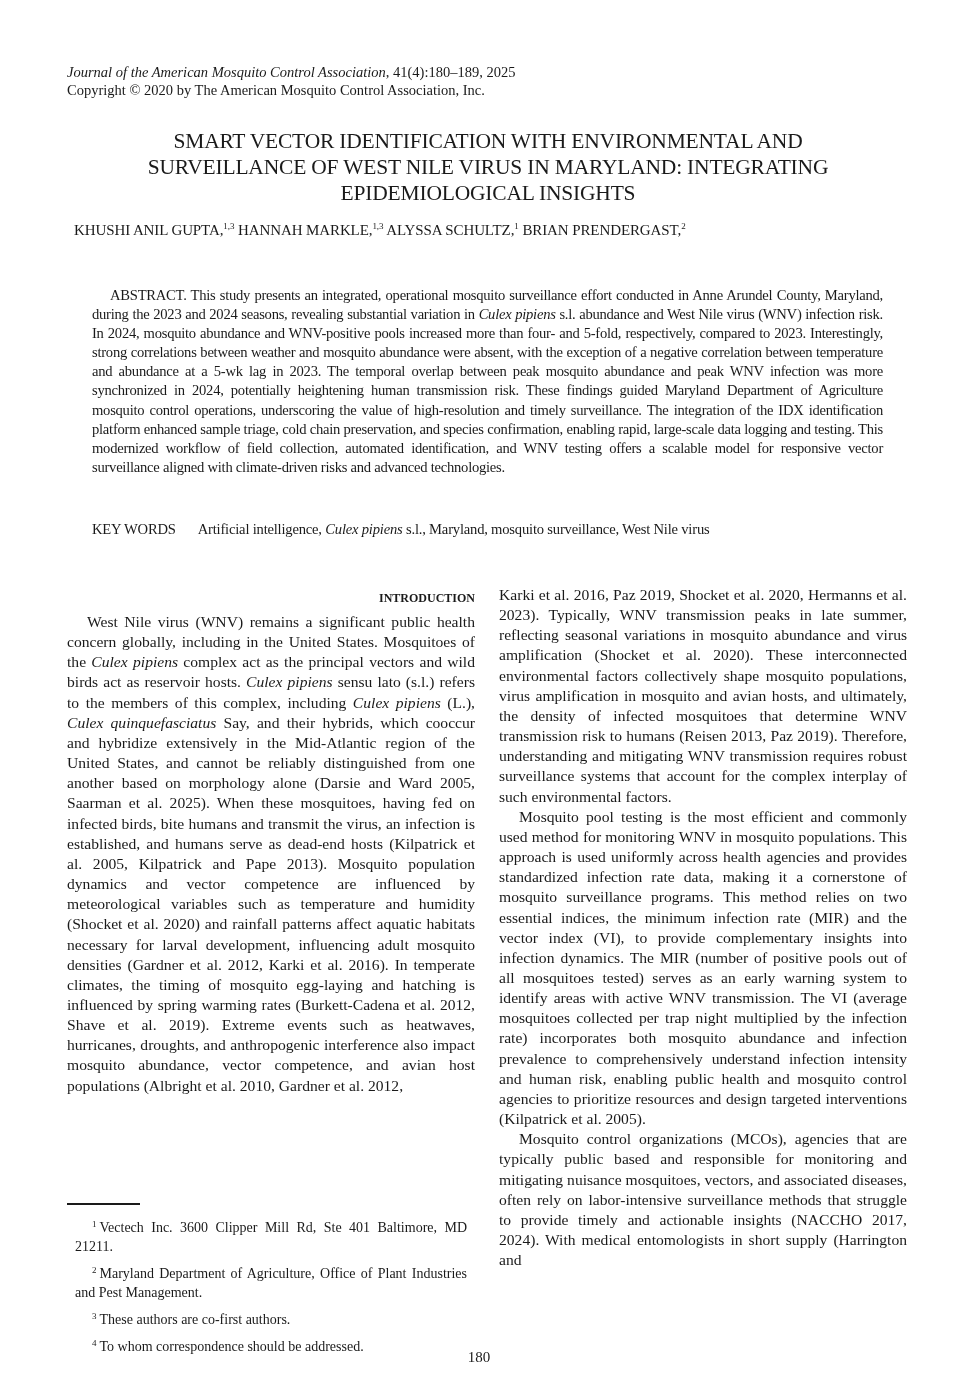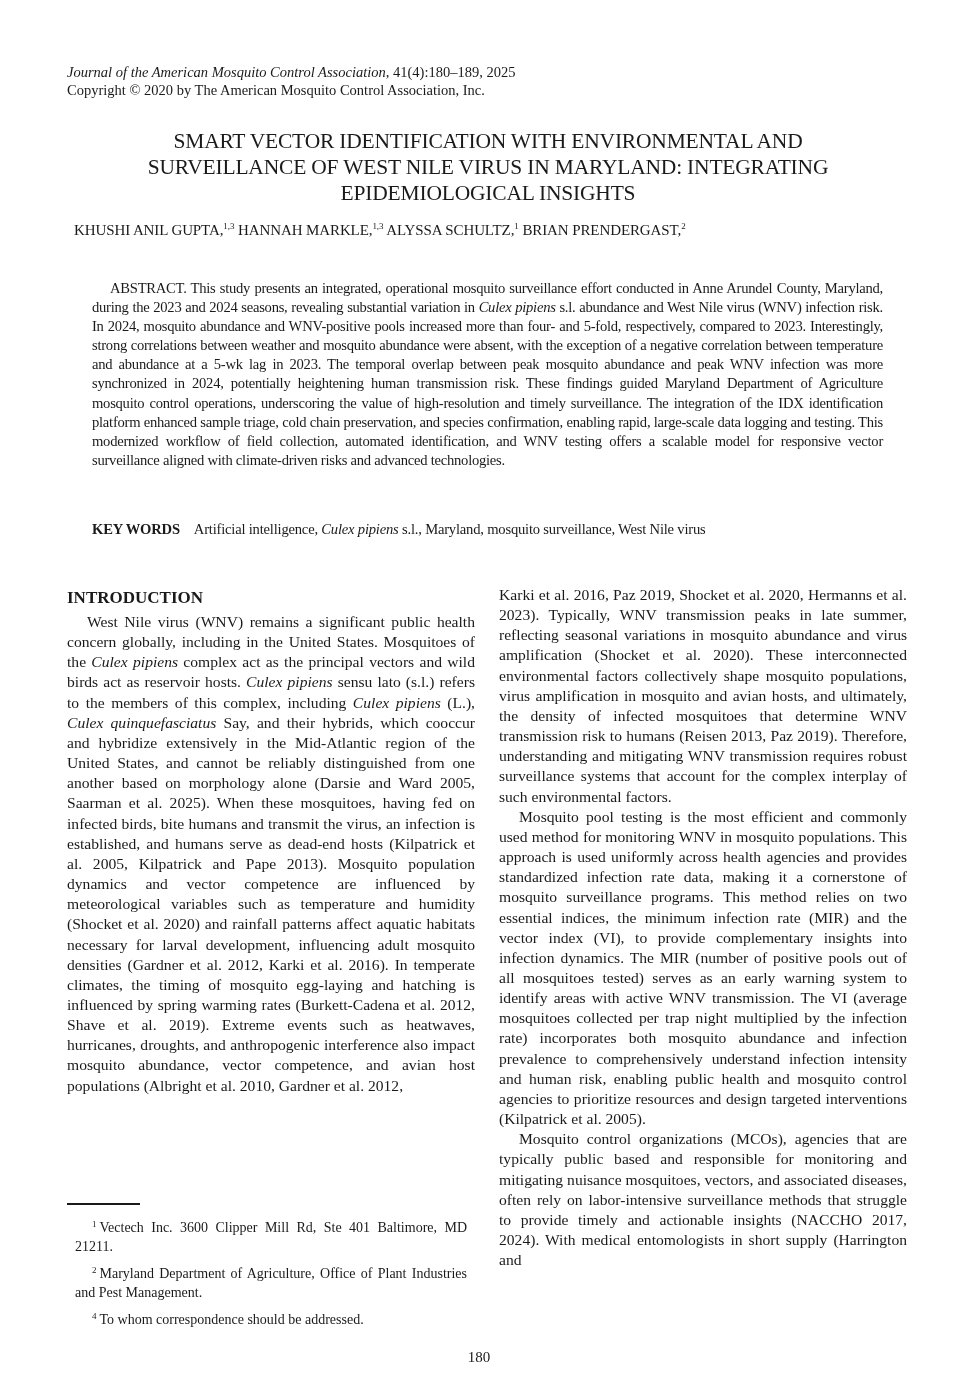--- a/index.html
+++ b/index.html
@@ -13,33 +13,33 @@
     position: absolute; left: 90px; width: 796px; top: 128px;
     text-align: center; font-size: 21.5px; line-height: 26px; letter-spacing: -0.2px;
   }
   .authors {
     position: absolute; left: 74px; width: 796px; top: 220px;
     text-align: left; font-size: 15px; line-height: 21px; letter-spacing: -0.1px;
   }
   .authors sup { font-size: 9px; vertical-align: 6px; line-height: 0; }
   .authors .sc { font-size: 10.5px; }
   .abstract {
-    position: absolute; left: 92px; width: 791px; top: 279px;
+    position: absolute; left: 92px; width: 791px; top: 286px;
     font-size: 14.6px; line-height: 19.1px; text-align: justify; text-indent: 18px;
     letter-spacing: -0.25px;
   }
   .keywords {
     position: absolute; left: 92px; width: 791px; top: 520px;
     font-size: 14.6px; line-height: 19px; letter-spacing: -0.2px;
   }
-  .keywords .kw-label { font-weight: bold; margin-right: 14px; text-align: center; }
+  .keywords .kw-label { font-weight: normal; margin-right: 22px; text-align: center; }
   .col { position: absolute; font-size: 15.6px; line-height: 20.15px; text-align: justify; }
   .col.left { left: 67px; width: 408px; top: 585px; }
   .col.right { left: 499px; width: 408px; top: 585px; }
-  .section-heading { text-align: left; font-weight: bold; font-size: 17px; margin: 2px 0 3px 0; line-height: 22px; }
+  .section-heading { text-align: right; font-weight: bold; font-size: 12px; margin: 2px 0 3px 0; line-height: 22px; }
   .para { margin: 0; text-indent: 20px; }
   .para.noindent { text-indent: 0; }
   em { font-style: italic; }
   .footrule { position: absolute; left: 67px; top: 1203px; width: 73px; height: 1.5px; background: #1a1a1a; }
   .footnotes { position: absolute; left: 67px; width: 408px; top: 1210px; font-size: 14px; line-height: 19px; text-align: justify; }
   .footnotes p { margin: 8px; text-indent: 17px; }
   .footnotes sup { font-size: 9px; vertical-align: 5px; line-height: 0; margin-right: 3px; }
   .pagenum { position: absolute; left: 0; width: 958px; top: 1349px; text-align: center; font-size: 15px; }
 </style>
 </head>
@@ -71,20 +71,21 @@
 
 <div class="col left">
   <div class="section-heading">INTRODUCTION</div>
   <p class="para"><span>West Nile virus (WNV) remains a significant public health concern globally, including in the United States. Mosquitoes of the </span><em>Culex pipiens</em><span> complex act as the principal vectors and wild birds act as reservoir hosts. </span><em>Culex pipiens</em><span> sensu lato (s.l.) refers to the members of this complex, including </span><em>Culex pipiens</em><span> (L.), </span><em>Culex quinquefasciatus</em><span> Say, and their hybrids, which cooccur and hybridize extensively in the Mid-Atlantic region of the United States, and cannot be reliably distinguished from one another based on morphology alone (Darsie and Ward 2005, Saarman et al. 2025). When these mosquitoes, having fed on infected birds, bite humans and transmit the virus, an infection is established, and humans serve as dead-end hosts (Kilpatrick et al. 2005, Kilpatrick and Pape 2013). Mosquito population dynamics and vector competence are influenced by meteorological variables such as temperature and humidity (Shocket et al. 2020) and rainfall patterns affect aquatic habitats necessary for larval development, influencing adult mosquito densities (Gardner et al. 2012, Karki et al. 2016). In temperate climates, the timing of mosquito egg-laying and hatching is influenced by spring warming rates (Burkett-Cadena et al. 2012, Shave et al. 2019). Extreme events such as heatwaves, hurricanes, droughts, and anthropogenic interference also impact mosquito abundance, vector competence, and avian host populations (Albright et al. 2010, Gardner et al. 2012,</span></p>
 </div>
 
 <div class="footrule"></div>
 <div class="footnotes">
   <p><sup>1</sup><span>Vectech Inc. 3600 Clipper Mill Rd, Ste 401 Baltimore, MD 21211.</span></p>
   <p><sup>2</sup><span>Maryland Department of Agriculture, Office of Plant Industries and Pest Management.</span></p>
+  <p><sup>3</sup><span>These authors are co-first authors.</span></p>
   <p><sup>4</sup><span>To whom correspondence should be addressed.</span></p>
 </div>
 
 <div class="col right">
   <p class="para noindent">Karki et al. 2016, Paz 2019, Shocket et al. 2020, Hermanns et al. 2023). Typically, WNV transmission peaks in late summer, reflecting seasonal variations in mosquito abundance and virus amplification (Shocket et al. 2020). These interconnected environmental factors collectively shape mosquito populations, virus amplification in mosquito and avian hosts, and ultimately, the density of infected mosquitoes that determine WNV transmission risk to humans (Reisen 2013, Paz 2019). Therefore, understanding and mitigating WNV transmission requires robust surveillance systems that account for the complex interplay of such environmental factors.</p>
   <p class="para">Mosquito pool testing is the most efficient and commonly used method for monitoring WNV in mosquito populations. This approach is used uniformly across health agencies and provides standardized infection rate data, making it a cornerstone of mosquito surveillance programs. This method relies on two essential indices, the minimum infection rate (MIR) and the vector index (VI), to provide complementary insights into infection dynamics. The MIR (number of positive pools out of all mosquitoes tested) serves as an early warning system to identify areas with active WNV transmission. The VI (average mosquitoes collected per trap night multiplied by the infection rate) incorporates both mosquito abundance and infection prevalence to comprehensively understand infection intensity and human risk, enabling public health and mosquito control agencies to prioritize resources and design targeted interventions (Kilpatrick et al. 2005).</p>
   <p class="para">Mosquito control organizations (MCOs), agencies that are typically public based and responsible for monitoring and mitigating nuisance mosquitoes, vectors, and associated diseases, often rely on labor-intensive surveillance methods that struggle to provide timely and actionable insights (NACCHO 2017, 2024). With medical entomologists in short supply (Harrington and</p>
 </div>
 
 <div class="pagenum">180</div>

